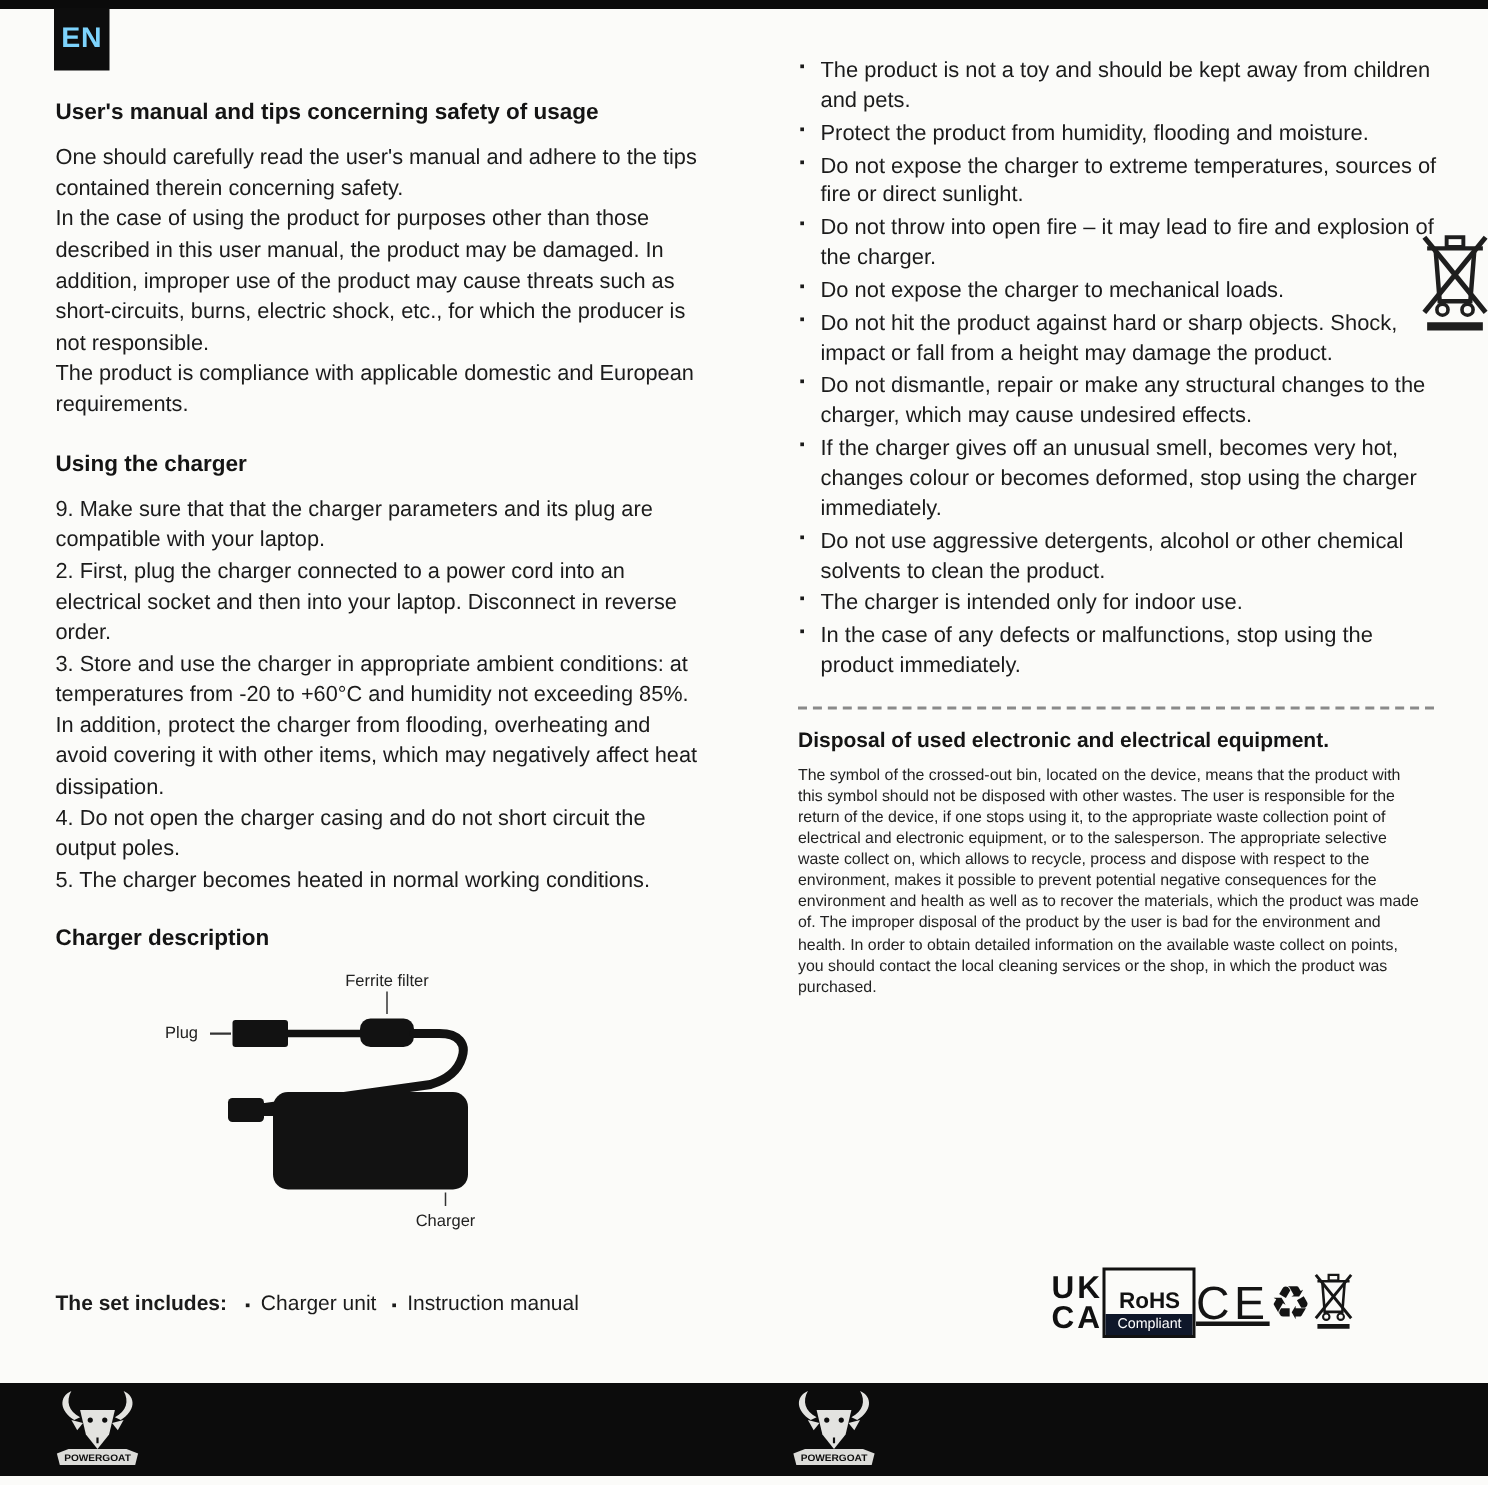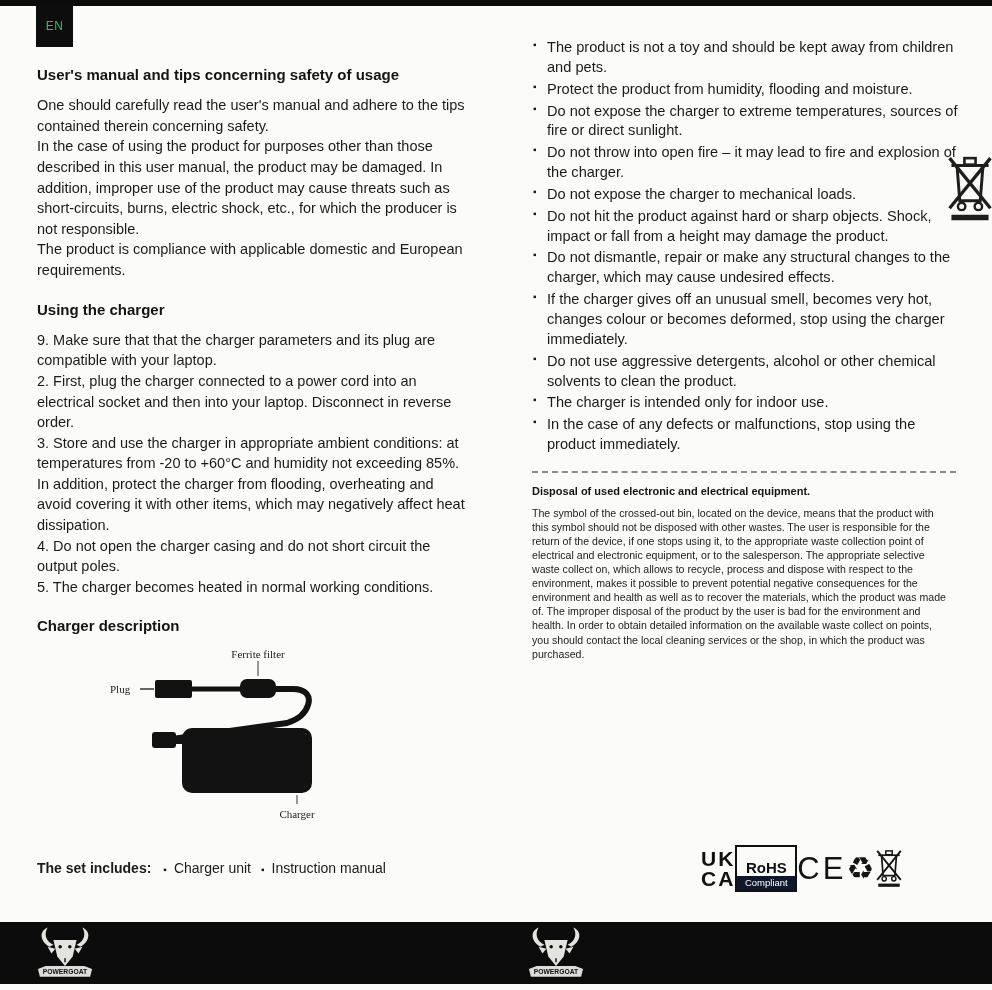--- a/index.html
+++ b/index.html
@@ -2,58 +2,58 @@
 <html><head>
 <meta charset="utf-8">
 <style>
   * { margin:0; padding:0; box-sizing:border-box; }
   html,body { width:992px; height:990px; }
   body { font-family:"Liberation Sans", sans-serif; background:#e9e9e7; }
   .page { position:relative; width:992px; height:990px; background:#fbfbf9; overflow:hidden; color:#1b1b1b; }
 
   .top-strip { position:absolute; top:0; left:0; width:992px; height:6px; background:#0b0b0b; }
   .lang-badge { position:absolute; top:5px; left:36px; width:37px; height:42px; background:#0d0d0d;
-    color:#22c55e; font-weight:400; font-size:12px; display:flex; align-items:center; justify-content:center; letter-spacing:.5px; }
+    color:#7dd3fc; font-weight:700; font-size:19px; display:flex; align-items:center; justify-content:center; letter-spacing:.5px; }
 
   .col-left  { position:absolute; left:37px;  top:64px; width:432px; font-size:14.5px; line-height:1.42; }
   .col-right { position:absolute; left:532px; top:38px; width:426px; font-size:14.6px; line-height:1.36; }
 
   .heading { font-size:15px; font-weight:700; margin:18px 0 10px; color:#141414; }
   .col-left > .heading:first-child, .col-right > .heading:first-child { margin-top:0; }
   .pre { white-space:pre-line; }
   .bodytext { margin-bottom:2px; }
   .steps .step { margin:0; }
 
   .bullets { list-style:none; }
   .bullets li { position:relative; padding-left:15px; margin-bottom:2px; }
   .bullets li::before { content:"▪"; position:absolute; left:1px; top:0; font-size:10px; }
 
   .divider { border:none; border-top:2px dashed #8a8a8a; margin:16px 2px 11px 0; }
-  .disposal-heading { font-size:11px; font-weight:700; margin-bottom:7px; color:#141414; }
+  .disposal-heading { font-size:14px; font-weight:700; margin-bottom:7px; color:#141414; }
   .disposal-body { font-size:10.6px; line-height:1.33; color:#222; width:418px; }
 
   
-  .diagram { position:relative; width:345px; height:178px; margin:10px 0 34px 73px;font-family:Liberation Serif, serif; }
+  .diagram { position:relative; width:345px; height:178px; margin:10px 0 34px 73px; }
   .diagram svg { position:absolute; inset:0; }
   .lbl { position:absolute; font-size:11px; color:#222; white-space:nowrap; }
   .lbl-ferrite { left:148px; top:0; transform:translateX(-50%); }
   .lbl-plug { left:0; top:35px; }
   .lbl-charger { left:187px; top:160px; transform:translateX(-50%); }
 
   .set-includes { margin-top:26px; font-size:14px; display:flex; align-items:baseline; flex-wrap:wrap; }
   .si-label { font-weight:700; margin-right:2px; }
   .si-item::before { content:"▪"; font-size:10px; margin:0 7px 0 10px; }
 
   
   .certs { position:absolute; left:701px; top:845px; display:flex; align-items:center; }
   .ukca { display:flex; flex-direction:column; font-weight:700; font-size:21px; line-height:.95; letter-spacing:2px; color:#111; }
   .rohs { border:2.5px solid #111; width:62px; text-align:center; background:#fbfbf9; }
   .rohs-t { font-weight:700; font-size:15px; padding:12px 0 0; color:#111; }
   .rohs-s { background:#0f172a; color:#fff; font-size:9.5px; padding:1px 2px 2px; }
-  .ce { font-size:31px; letter-spacing:3px; color:#141414; }
+  .ce { font-size:31px; letter-spacing:3px; color:#141414;text-decoration:underline; }
   .recycle { font-size:31px; color:#141414; line-height:1; }
 
   .margin-bin { position:absolute; left:944px; top:142px; }
 
   
   .bottom-bar { position:absolute; left:0; top:922px; width:992px; height:62px; background:#0c0c0c; }
   .logo { position:absolute; top:3px; width:58px; height:57px; }
   .logo-1 { left:36px; }
   .logo-2 { left:527px; }
 </style>

